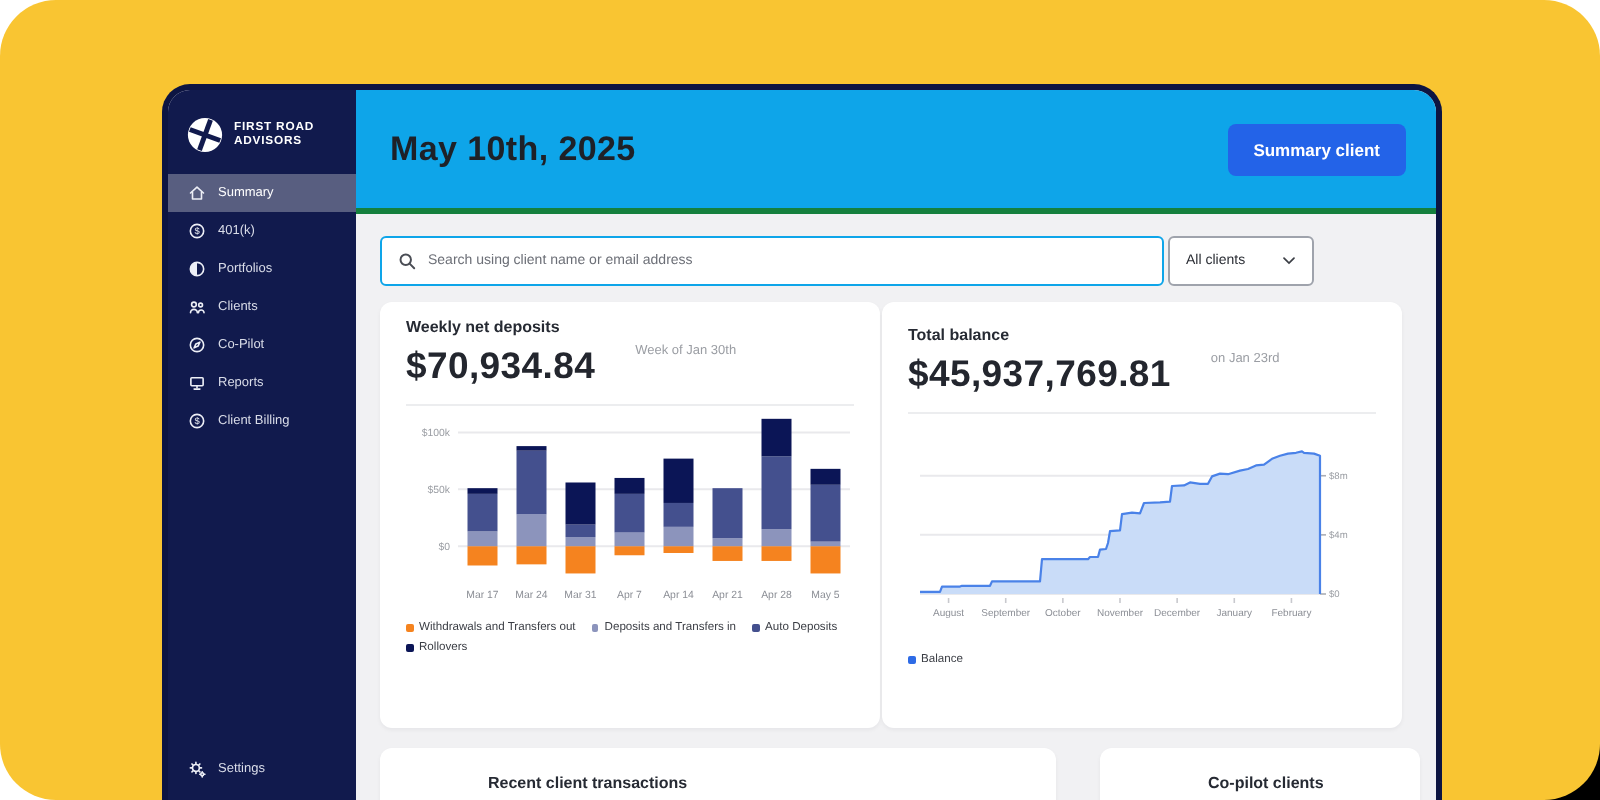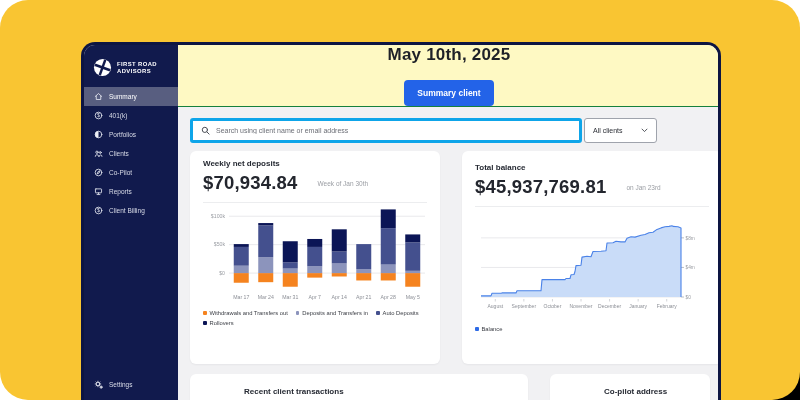--- a/index.html
+++ b/index.html
@@ -16,38 +16,38 @@
   .sidebar { position:relative; width:94px; background:#111A4D; flex:0 0 94px; color:#DADDE9; }
   .brand { display:flex; align-items:center; gap:5px; padding:13px 8px 10px 9px; }
   .brand-text { display:flex; flex-direction:column; color:#fff; font-weight:bold; font-size:5.9px; letter-spacing:0.4px; line-height:7px; }
   .nav-item { display:flex; align-items:center; gap:6px; height:19px; padding-left:10px; font-size:6.5px; color:#D9DCE8; cursor:default; }
   .nav-item.active { background:#585E80; color:#fff; }
   .nav-item svg { flex:0 0 auto; }
   .settings-wrap { position:absolute; left:0; right:0; bottom:6px; }
 
   
   .main { position:relative; flex:1; display:flex; flex-direction:column; }
-  .topbar { height:62px; background:#fef9c3; border-bottom:1px solid #15803d; display:flex; align-items:center; justify-content:space-between; padding:0 15px 0 17px;flex-direction:column; }
+  .topbar { height:62px; background:#0ea5e9; border-bottom:3px solid #15803d; display:flex; align-items:center; justify-content:space-between; padding:0 15px 0 17px; }
   .page-date { font-size:17px; font-weight:bold; color:#1E2128; letter-spacing:0.2px; }
   .invite-btn { background:#2363E8; color:#fff; border:none; border-radius:4px; font-size:8.5px; font-weight:bold; padding:8px 13px; font-family:"Liberation Sans",sans-serif; cursor:pointer; }
 
   .content { position:relative; flex:1; }
-  .search-box { position:absolute; left:12px; top:11px; width:392px; height:25px; background:#fff; border:3px solid #0ea5e9; border-radius:3px; display:flex; align-items:center; padding:0 8px; gap:6px; }
+  .search-box { position:absolute; left:12px; top:11px; width:392px; height:25px; background:#fff; border:1px solid #0ea5e9; border-radius:3px; display:flex; align-items:center; padding:0 8px; gap:6px; }
   .search-box input { border:none; outline:none; flex:1; font-size:7px; color:#2a2d34; font-family:"Liberation Sans",sans-serif; background:transparent; }
   .search-box input::placeholder { color:#6B6E76; }
   .filter-box { position:absolute; left:406px; top:11px; width:73px; height:25px; background:#fff; border:1px solid #9FA3AC; border-radius:3px; display:flex; align-items:center; justify-content:space-between; padding:0 8px; font-size:7px; color:#2A2D34; cursor:pointer; }
 
   .card { position:absolute; background:#fff; border-radius:6px; box-shadow:0 1px 2px rgba(20,20,40,0.05); }
   .card-weekly  { left:12px;  top:44px; width:250px; height:213px; padding:8px 13px; }
-  .card-balance { left:284px; top:44px; width:260px; height:213px; padding:12px 13px; }
+  .card-balance { left:263px; top:44px; width:260px; height:213px; padding:12px 13px; }
   .card-bl { left:12px;  top:267px; width:338px; height:70px; padding:13px 14px; }
   .card-br { left:372px; top:267px; width:160px; height:70px; padding:13px 14px; }
 
   .card-title { font-size:8px; font-weight:bold; color:#262A33; }
-  .card-value-row { margin-top:4px; display:flex; align-items:center; gap:20px; }
+  .card-value-row { margin-top:4px; display:flex; align-items:flex-start; gap:20px; }
   .card-value { font-size:18.5px; font-weight:bold; color:#23262E; letter-spacing:0.2px; }
   .card-period { font-size:6.5px; color:#9A9DA3; }
   .card-divider { border-top:1px solid #ECEDEF; margin-top:8px; }
 
   .legend { display:flex; flex-wrap:wrap; column-gap:8px; row-gap:4px; margin-top:3px; }
   .legend-item { display:flex; align-items:center; gap:3px; font-size:5.8px; color:#3A3D44; }
   .legend-dot { width:3.5px; height:3.5px; border-radius:1px; flex:0 0 auto; }
 
   .bottom-title { font-size:8px; font-weight:bold; color:#262A33;padding-left:40px; }
   svg text { font-family:"Liberation Sans",sans-serif; }
@@ -274,19 +274,19 @@
                 <span class="legend-dot" style="background:#2E6BE6"></span>
                 <span>Balance</span>
               </span>
             </div>
         </div>
 
         <div class="card card-bl">
           <div class="bottom-title">Recent client transactions</div>
         </div>
         <div class="card card-br">
-          <div class="bottom-title">Co-pilot address</div>
+          <div class="bottom-title">Co-pilot clients</div>
         </div>
       </div>
     </div>
 
   </div>
 </div>
 
 </body></html>

